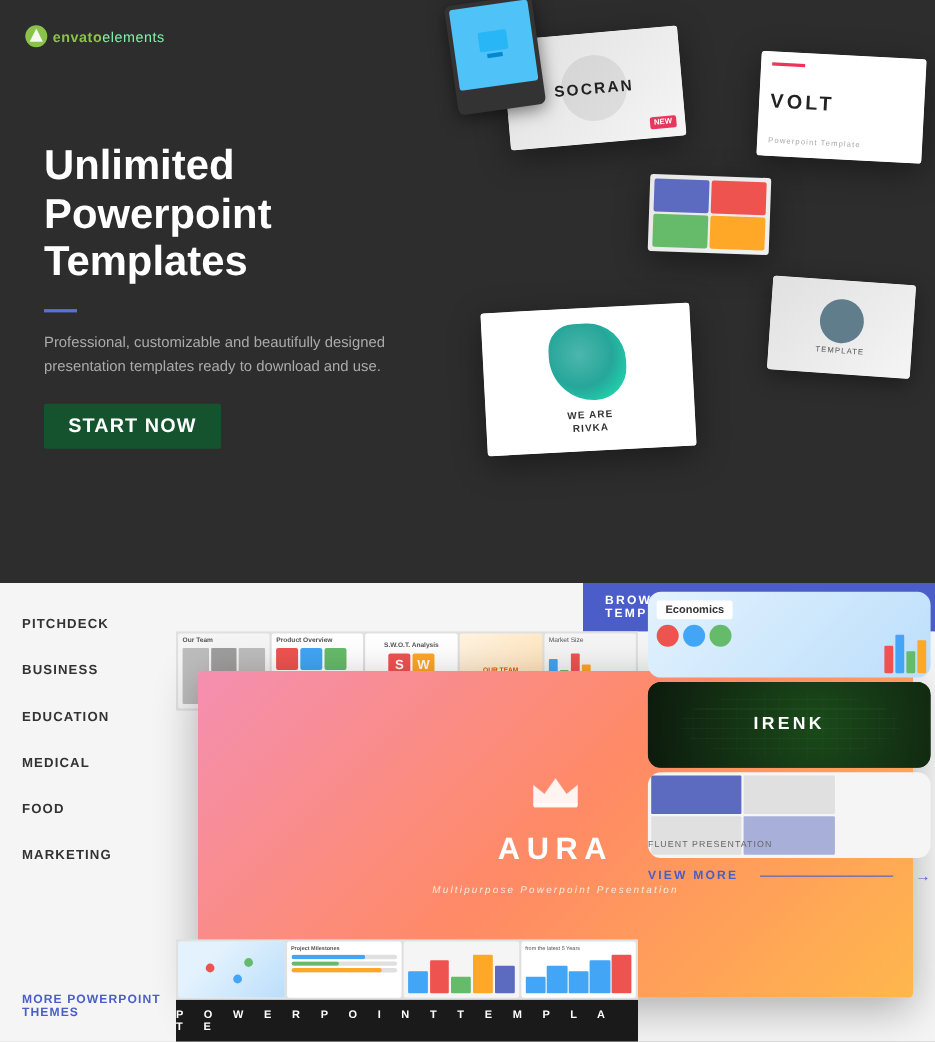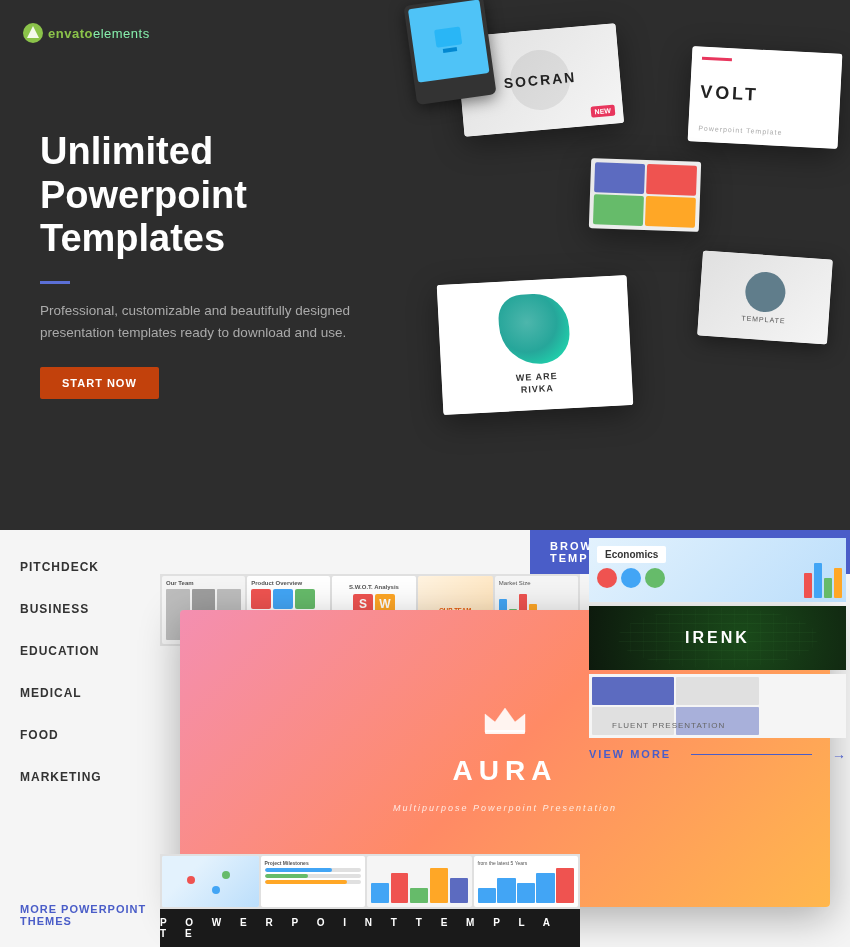--- a/index.html
+++ b/index.html
@@ -62,25 +62,25 @@
       margin-bottom: 16px;
     }
     .hero-desc {
       color: #aaaaaa;
       font-size: 13.5px;
       line-height: 1.6;
       margin-bottom: 24px;
       max-width: 340px;
     }
     .hero-btn {
-      background: #c2410c;
+      background: #14532d;
       color: #fff;
       border: none;
       padding: 10px 22px;
-      font-size: 11px;
+      font-size: 18px;
       font-weight: 700;
       letter-spacing: 1px;
       text-transform: uppercase;
       cursor: pointer;
       border-radius: 2px;
     }
 
     
     .hero-images {
       position: absolute;
@@ -396,23 +396,23 @@
       top: 4px;
       right: 0;
       width: 265px;
       display: flex;
       flex-direction: column;
       gap: 4px;
       padding: 4px;
     }
 
     .thumb-item {
-      height: 64px;
+      height: 78px;
       background: #ddd;
-      border-radius: 0;
+      border-radius: 12px;
       overflow: hidden;
       position: relative;
     }
 
     .thumb-economics {
       background: linear-gradient(135deg, #e3f2fd, #bbdefb);
     }
     .thumb-economics-label {
       position: absolute;
       top: 8px;
@@ -438,21 +438,21 @@
       font-weight: 900;
       letter-spacing: 2px;
     }
 
     .thumb-fluent {
       background: #f5f5f5;
     }
     .thumb-fluent-label {
       position: absolute;
       bottom: 8px;
-      left: 23px;
+      left: 0;
       font-size: 8px;
       color: #666;
       letter-spacing: 1px;
     }
 
     
     .view-more {
       position: absolute;
       bottom: 4px;
       right: 4px;

